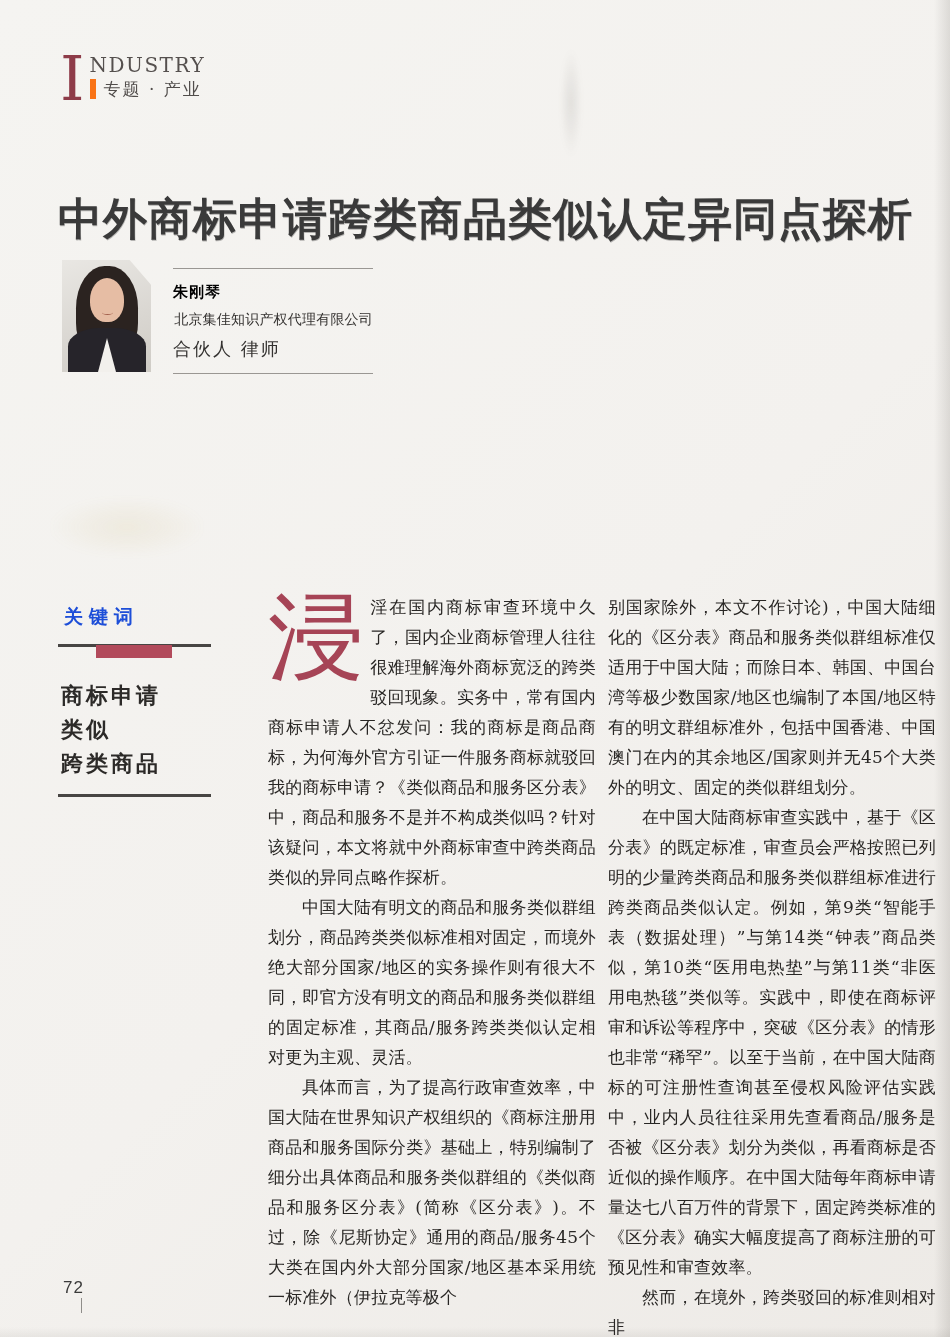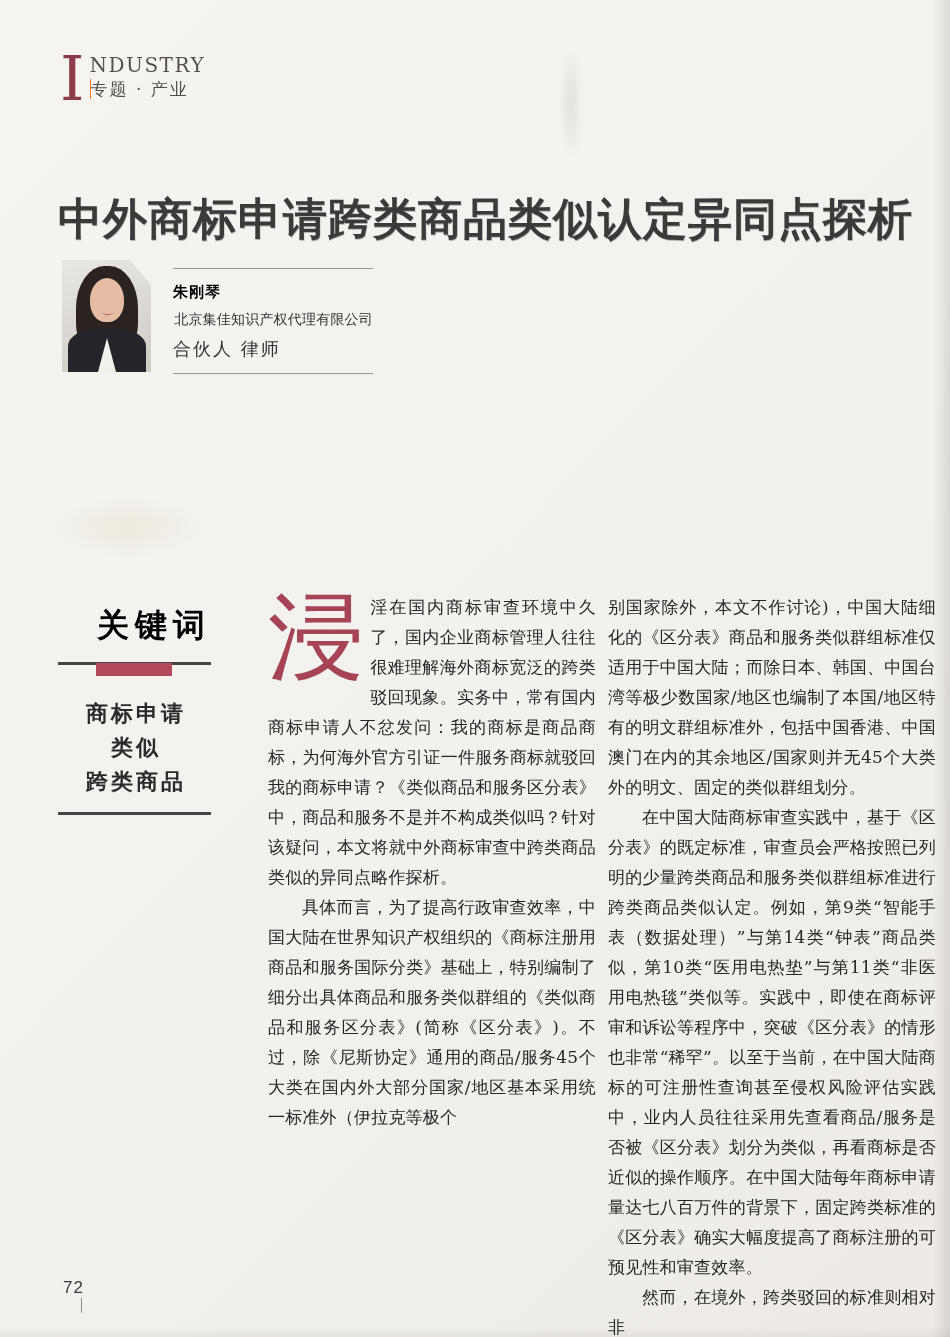--- a/index.html
+++ b/index.html
@@ -39,21 +39,21 @@
     font-size: 62px; line-height: 0.92; font-weight: 500;
     color: #8e3c49;
   }
   .logo-text { margin-left: 5px; padding-top: 4px; }
   .logo-name {
     font-family: "DejaVu Serif", serif;
     font-size: 20px; letter-spacing: 1.5px; color: #55504e; line-height: 1.1;
   }
   .logo-section {
     margin-top: 3px; font-size: 17px; color: #514d4b; letter-spacing: 2px;
-    border-left: 1px solid #f97316; line-height: 1.2;
+    border-left: 6px solid #f97316; padding-left: 8px; line-height: 1.2;
   }
 
   
   .article-title {
     position: absolute; left: 58px; top: 190px; width: 836px;
     font-family: "Liberation Sans", sans-serif;
     font-size: 44px; font-weight: 900; letter-spacing: 1px;
     color: #3a3a3a; white-space: nowrap;
     text-shadow: 0.5px 0.5px 0 rgba(60,60,60,0.35);
   }
@@ -91,33 +91,33 @@
     border-top: 1px solid #9a9793; border-bottom: 1px solid #9a9793;
     padding: 14px 0 12px 0;
   }
   .author-name { font-weight: bold; font-size: 15px; color: #000000; letter-spacing: 1px; }
   .author-company { margin-top: 9px; font-size: 14px; color: #343230; letter-spacing: 0.2px; text-align: right; }
   .author-position { margin-top: 8px; font-size: 18px; color: #343230; letter-spacing: 2px; }
 
   
   .keywords { position: absolute; left: 58px; top: 604px; width: 153px; }
   .keywords-label {
-    text-align: right; font-size: 32px; font-weight: bold;
-    letter-spacing: 6px; color: #000000; padding-left: 6px;
+    text-align: left; font-size: 19px; font-weight: bold;
+    letter-spacing: 6px; color: #1d4ed8; padding-left: 6px;
   }
   .keywords-divider { position: relative; margin-top: 14px; height: 14px; }
   .keywords-divider .dark-rule {
     position: absolute; left: 0; top: 0; width: 100%; height: 3px; background: #474543;
   }
   .keywords-divider .red-block {
     position: absolute; left: 38px; top: 1px; width: 76px; height: 13px; background: #b24a5b;
   }
   .keywords-list { margin-top: 20px; }
   .keyword-item {
-    text-align: center; font-size: 22px; font-weight: bold;
+    font-size: 22px; font-weight: bold;
     color: #2c2a28; letter-spacing: 3px; line-height: 34px; padding-left: 3px;
   }
   .keywords-bottom-rule { margin-top: 14px; height: 3px; background: #474543; }
 
   
   .columns { position: absolute; left: 268px; top: 592px; width: 668px; display: flex; }
   .col { width: 328px; }
   .col + .col { margin-left: 12px; }
   .col p {
     font-size: 17px; line-height: 30px; text-align: justify;
@@ -190,20 +190,21 @@
     <div class="keyword-item">商标申请</div>
     <div class="keyword-item">类似</div>
     <div class="keyword-item">跨类商品</div>
   </div>
   <div class="keywords-bottom-rule"></div>
 </div>
 
 <div class="columns">
   <div class="col">
     <p><span class="dropcap">浸</span><span>淫在国内商标审查环境中久了，国内企业商标管理人往往很难理解海外商标宽泛的跨类驳回现象。实务中，常有国内商标申请人不忿发问：我的商标是商品商标，为何海外官方引证一件服务商标就驳回我的商标申请？《类似商品和服务区分表》中，商品和服务不是并不构成类似吗？针对该疑问，本文将就中外商标审查中跨类商品类似的异同点略作探析。</span></p>
+    <p class="indent">中国大陆有明文的商品和服务类似群组划分，商品跨类类似标准相对固定，而境外绝大部分国家/地区的实务操作则有很大不同，即官方没有明文的商品和服务类似群组的固定标准，其商品/服务跨类类似认定相对更为主观、灵活。</p>
     <p class="indent">具体而言，为了提高行政审查效率，中国大陆在世界知识产权组织的《商标注册用商品和服务国际分类》基础上，特别编制了细分出具体商品和服务类似群组的《类似商品和服务区分表》(简称《区分表》)。不过，除《尼斯协定》通用的商品/服务45个大类在国内外大部分国家/地区基本采用统一标准外（伊拉克等极个</p>
   </div>
   <div class="col">
     <p>别国家除外，本文不作讨论)，中国大陆细化的《区分表》商品和服务类似群组标准仅适用于中国大陆；而除日本、韩国、中国台湾等极少数国家/地区也编制了本国/地区特有的明文群组标准外，包括中国香港、中国澳门在内的其余地区/国家则并无45个大类外的明文、固定的类似群组划分。</p>
     <p class="indent">在中国大陆商标审查实践中，基于《区分表》的既定标准，审查员会严格按照已列明的少量跨类商品和服务类似群组标准进行跨类商品类似认定。例如，第9类“智能手表（数据处理）”与第14类“钟表”商品类似，第10类“医用电热垫”与第11类“非医用电热毯”类似等。实践中，即使在商标评审和诉讼等程序中，突破《区分表》的情形也非常“稀罕”。以至于当前，在中国大陆商标的可注册性查询甚至侵权风险评估实践中，业内人员往往采用先查看商品/服务是否被《区分表》划分为类似，再看商标是否近似的操作顺序。在中国大陆每年商标申请量达七八百万件的背景下，固定跨类标准的《区分表》确实大幅度提高了商标注册的可预见性和审查效率。</p>
     <p class="indent">然而，在境外，跨类驳回的标准则相对非</p>
   </div>
 </div>
 
 <div class="footer">

